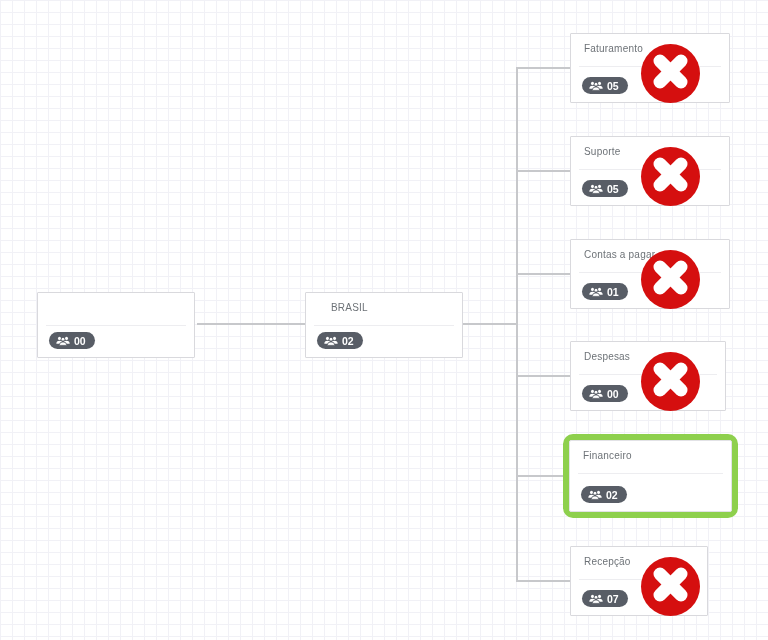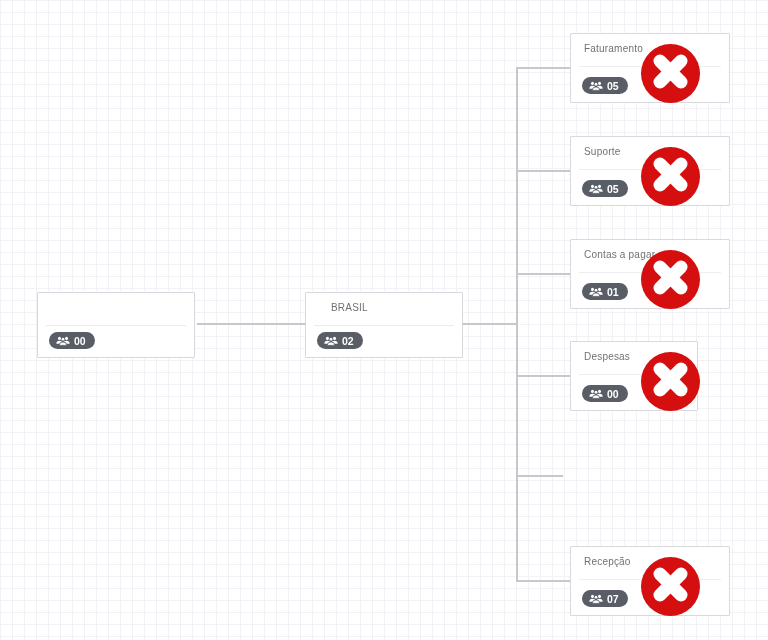--- a/index.html
+++ b/index.html
@@ -188,21 +188,21 @@
         <svg viewBox="0 0 59 59" width="59" height="59">
           <g stroke="#fff" stroke-width="13" stroke-linecap="round">
             <line x1="19" y1="19" x2="40" y2="40"></line>
               <line x1="40" y1="19" x2="19" y2="40"></line>
           </g>
         </svg>
       </span>
     </div>
   </div>
 
-  <div class="node" style="left:570px;top:341px;width:128px;height:70px">
+  <div class="node" style="left:570px;top:341px;width:156px;height:70px">
     <div class="node-title">Despesas</div>
     <div class="divider"></div>
     <div class="badge">
       <span>
         <svg viewBox="0 0 24 17" width="14" height="10">
           <g fill="#fff">
             <circle cx="6" cy="4" r="2.6"></circle>
               <circle cx="18" cy="4" r="2.6"></circle>
             <path d="M0.5 13a5.5 5 0 0 1 11 0z"></path>
               <path d="M12.5 13a5.5 5 0 0 1 11 0z"></path>
@@ -220,22 +220,45 @@
         <svg viewBox="0 0 59 59" width="59" height="59">
           <g stroke="#fff" stroke-width="13" stroke-linecap="round">
             <line x1="19" y1="19" x2="40" y2="40"></line>
               <line x1="40" y1="19" x2="19" y2="40"></line>
           </g>
         </svg>
       </span>
     </div>
   </div>
 
-
-  <div class="node" style="left:570px;top:546px;width:160px;height:70px">
+  <div class="selected-wrap" style="left:563px;top:434px;width:175px;height:84px">
+    <div class="node">
+      <div class="node-title">Financeiro</div>
+      <div class="divider"></div>
+      <div class="badge">
+        <span>
+          <svg viewBox="0 0 24 17" width="14" height="10">
+            <g fill="#fff">
+              <circle cx="6" cy="4" r="2.6"></circle>
+                <circle cx="18" cy="4" r="2.6"></circle>
+              <path d="M0.5 13a5.5 5 0 0 1 11 0z"></path>
+                <path d="M12.5 13a5.5 5 0 0 1 11 0z"></path>
+            </g>
+            <g fill="#fff" stroke="#585d66" stroke-width="1.4">
+              <circle cx="12" cy="5.5" r="3.2"></circle>
+                <path d="M5.5 16a6.5 6 0 0 1 13 0z"></path>
+            </g>
+          </svg>
+        </span>
+        <span>02</span>
+      </div>
+    </div>
+  </div>
+
+  <div class="node" style="left:570px;top:546px;width:138px;height:70px">
     <div class="node-title">Recepção</div>
     <div class="divider"></div>
     <div class="badge">
       <span>
         <svg viewBox="0 0 24 17" width="14" height="10">
           <g fill="#fff">
             <circle cx="6" cy="4" r="2.6"></circle>
               <circle cx="18" cy="4" r="2.6"></circle>
             <path d="M0.5 13a5.5 5 0 0 1 11 0z"></path>
               <path d="M12.5 13a5.5 5 0 0 1 11 0z"></path>

